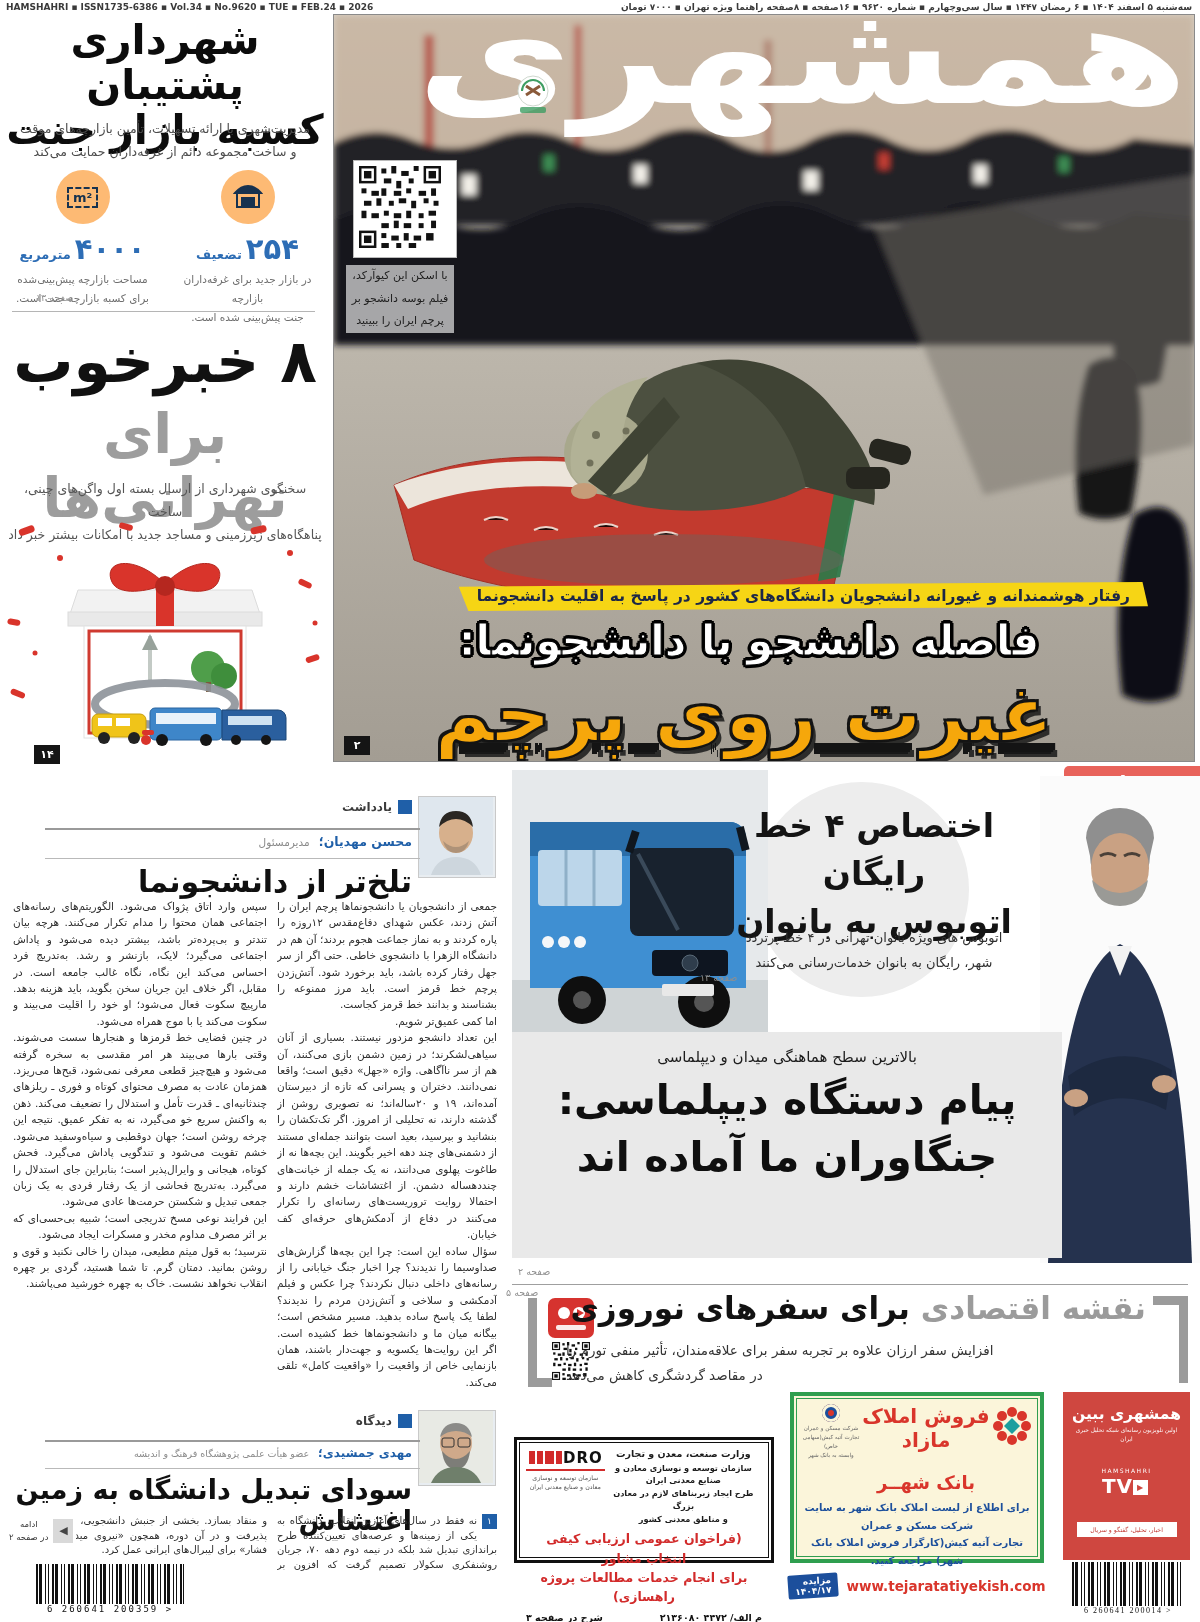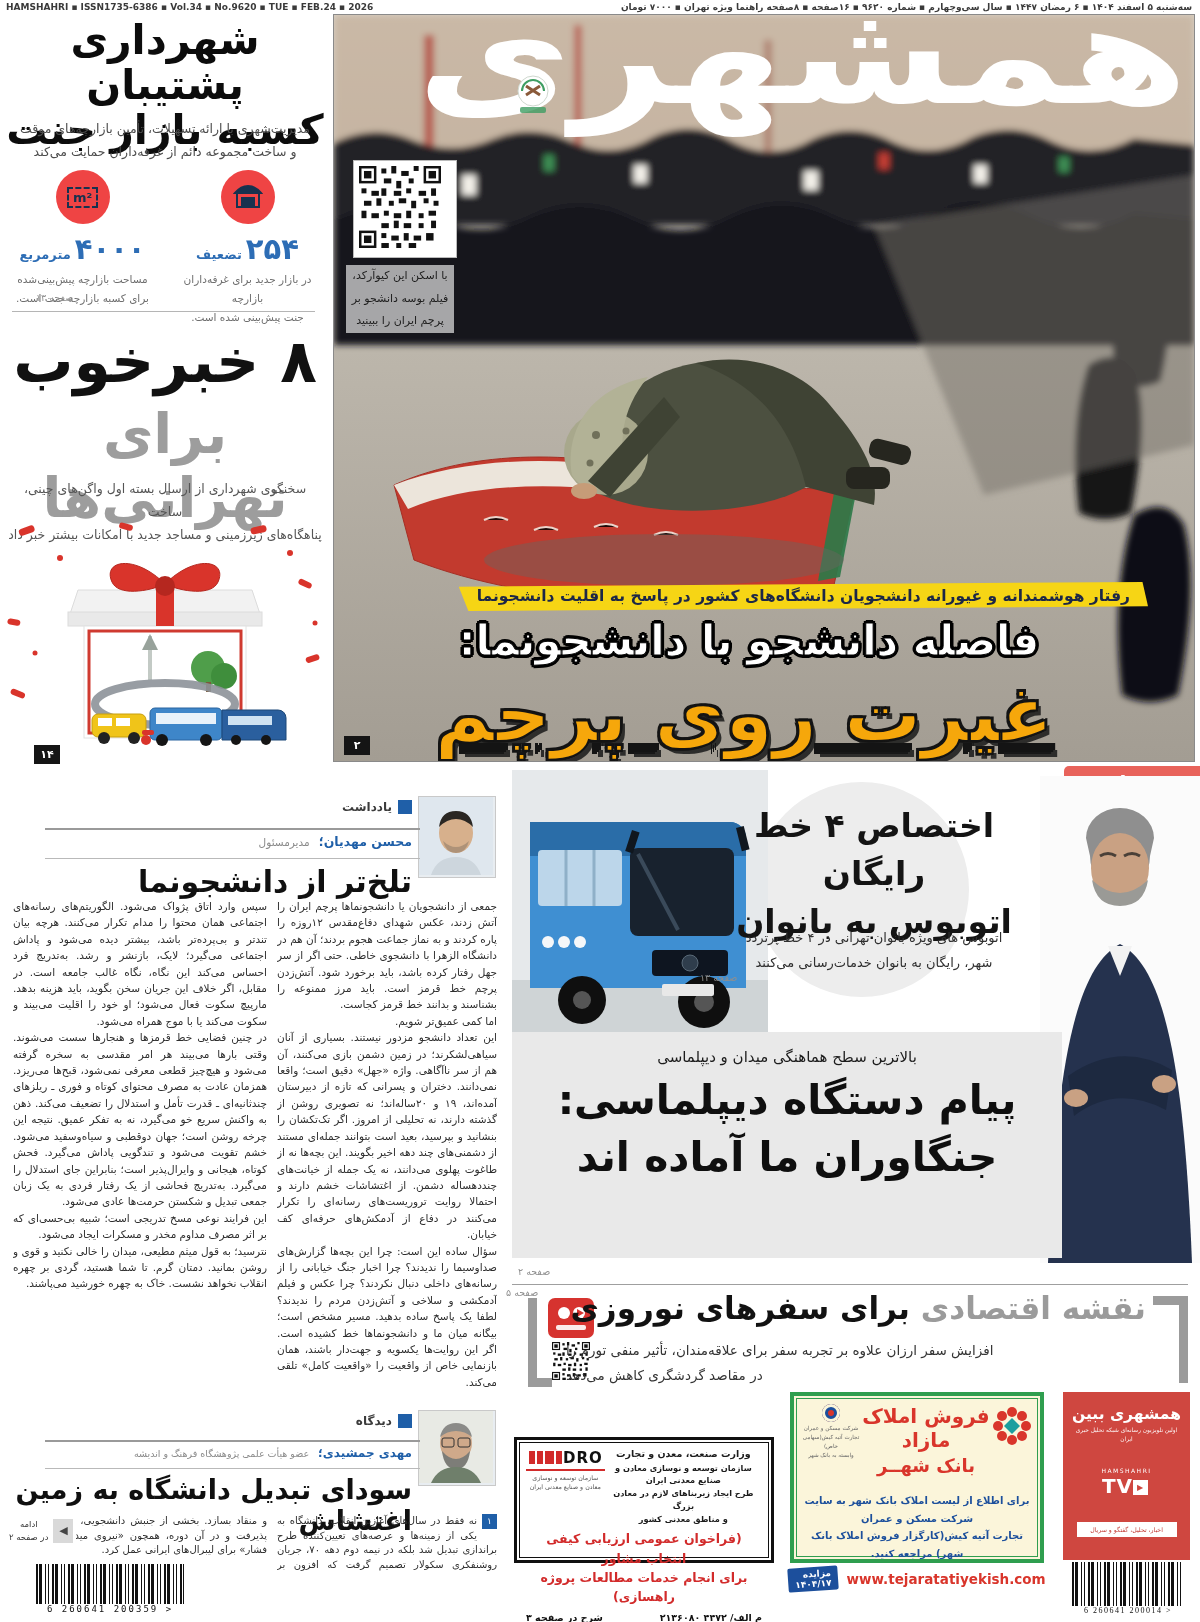--- a/index.html
+++ b/index.html
@@ -12,21 +12,21 @@
   
   .topbar{top:0;left:6px;right:8px;height:13px;display:flex;justify-content:space-between;
           align-items:center;font-size:9px;font-weight:bold;color:#3a3a3a;}
 
   
   .bzr-title{top:18px;left:0;width:330px;text-align:center;font-size:41px;line-height:1.1;
              font-weight:bold;color:#0c0c0c;}
   .bzr-sub{top:118px;left:8px;width:314px;text-align:center;font-size:12.5px;color:#4c4c4c;line-height:1.8;}
   .stats{top:170px;left:0;width:330px;display:flex;justify-content:space-around;direction:rtl;}
   .stat{width:152px;text-align:center;}
-  .bub{width:54px;height:54px;border-radius:50%;background:#ef4444;margin:0 auto 8px;
+  .bub{width:54px;height:54px;border-radius:50%;background:#fdba74;margin:0 auto 8px;
        display:flex;align-items:center;justify-content:center;color:#17324f;}
   .m2{border:2px dashed #17324f;padding:1px 4px;font-size:13px;font-weight:bold;}
   .statline{direction:rtl;}
   .num{color:#2d6db5;font-weight:bold;font-size:29px;}
   .unit{color:#2d6db5;font-weight:bold;font-size:13px;margin-right:4px;}
   .sdesc{margin-top:4px;font-size:10.5px;color:#6e6e6e;line-height:1.8;}
   .pref{font-size:9.5px;color:#8f8f8f;}
   .div1{top:311px;left:12px;width:303px;border-top:1px solid #b5b5b5;}
   .gn1{top:326px;left:0;width:330px;text-align:center;font-size:60px;font-weight:bold;color:#111;}
   .gn2{top:402px;left:0;width:330px;text-align:center;font-size:55px;font-weight:bold;color:#9d9d9d;}
@@ -154,26 +154,26 @@
   .ad1-logosub{font-size:6.3px;color:#555;line-height:1.5;direction:rtl;}
   .ad1-red{margin-top:4px;text-align:center;font-size:12.5px;font-weight:bold;color:#d22b2b;line-height:1.55;direction:rtl;}
   .ad1-foot{display:flex;direction:rtl;justify-content:space-between;font-size:9.5px;font-weight:bold;
             margin-top:5px;color:#111;}
 
   .ad2{left:790px;top:1392px;width:254px;height:171px;border:4px solid #2f9e4f;background:#fbf5da;
        box-shadow:inset 0 0 0 2px #fbf5da,inset 0 0 0 3px #2f9e4f;box-sizing:border-box;padding:8px 7px 5px;}
   .ad2-top{display:flex;direction:rtl;align-items:flex-start;}
   .ad2-flower{width:42px;height:46px;}
   .ad2-titles{flex:1;text-align:center;color:#d9352b;font-weight:bold;direction:rtl;}
-  .ad2-t1{font-size:20px;} .ad2-t2{font-size:18px;margin-top:3px;}
+  .ad2-t1{font-size:20px;} .ad2-t2{font-size:18px;margin-top:20px;}
   .ad2-side{width:60px;font-size:5.6px;color:#666;text-align:center;direction:rtl;line-height:1.6;}
   .ad2-sidelogo{width:18px;height:18px;border-radius:50%;background:#d9352b;margin:0 auto 2px;
                 box-shadow:inset 0 0 0 3px #fbf5da,inset 0 0 0 6px #1c4f9c;}
   .ad2-body{font-size:10px;font-weight:bold;color:#1c4f9c;text-align:center;line-height:1.75;
-            margin-top:16px;direction:rtl;}
+            margin-top:6px;direction:rtl;}
   .ad2-foot{display:flex;align-items:center;justify-content:center;gap:8px;margin-top:5px;}
   .ad2-ribbon{background:#1c4f9c;color:#fff;font-size:9px;font-weight:bold;padding:2px 7px;
               transform:rotate(-4deg);border-radius:2px;direction:rtl;}
   .ad2-url{color:#d9352b;font-weight:bold;font-size:13.5px;direction:ltr;}
 
   .ad3{left:1063px;top:1392px;width:127px;height:168px;background:#cf4740;color:#fff;text-align:center;
        box-sizing:border-box;padding-top:13px;}
   .ad3-t1{font-size:15.5px;font-weight:bold;}
   .ad3-t2{font-size:5.8px;opacity:.95;margin-top:3px;padding:0 6px;line-height:1.6;}
   .ad3-logo{margin-top:22px;}

